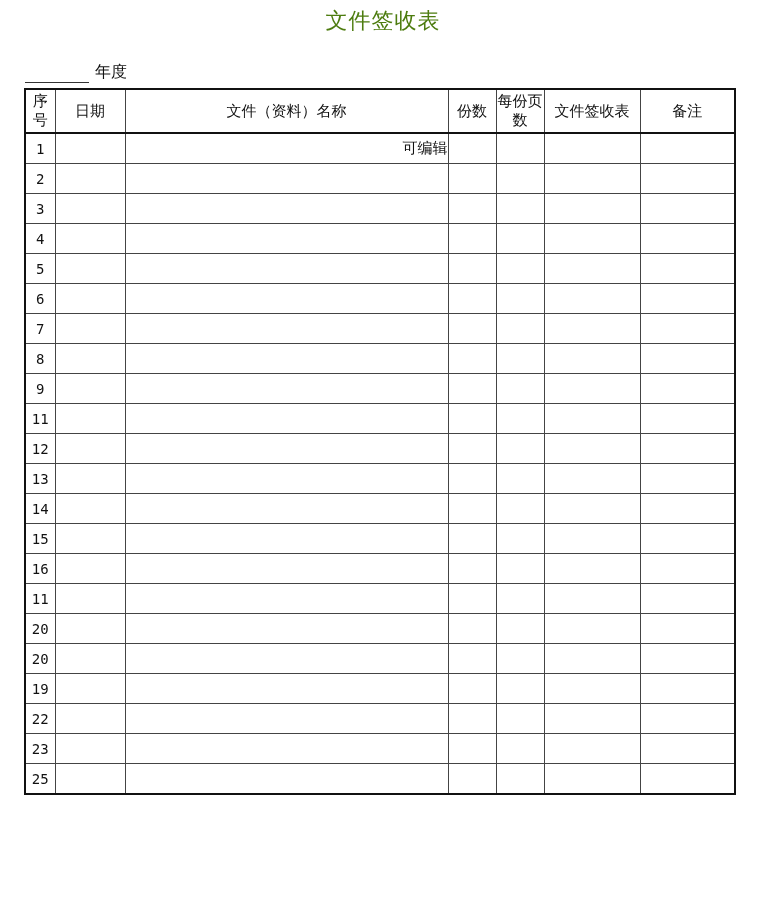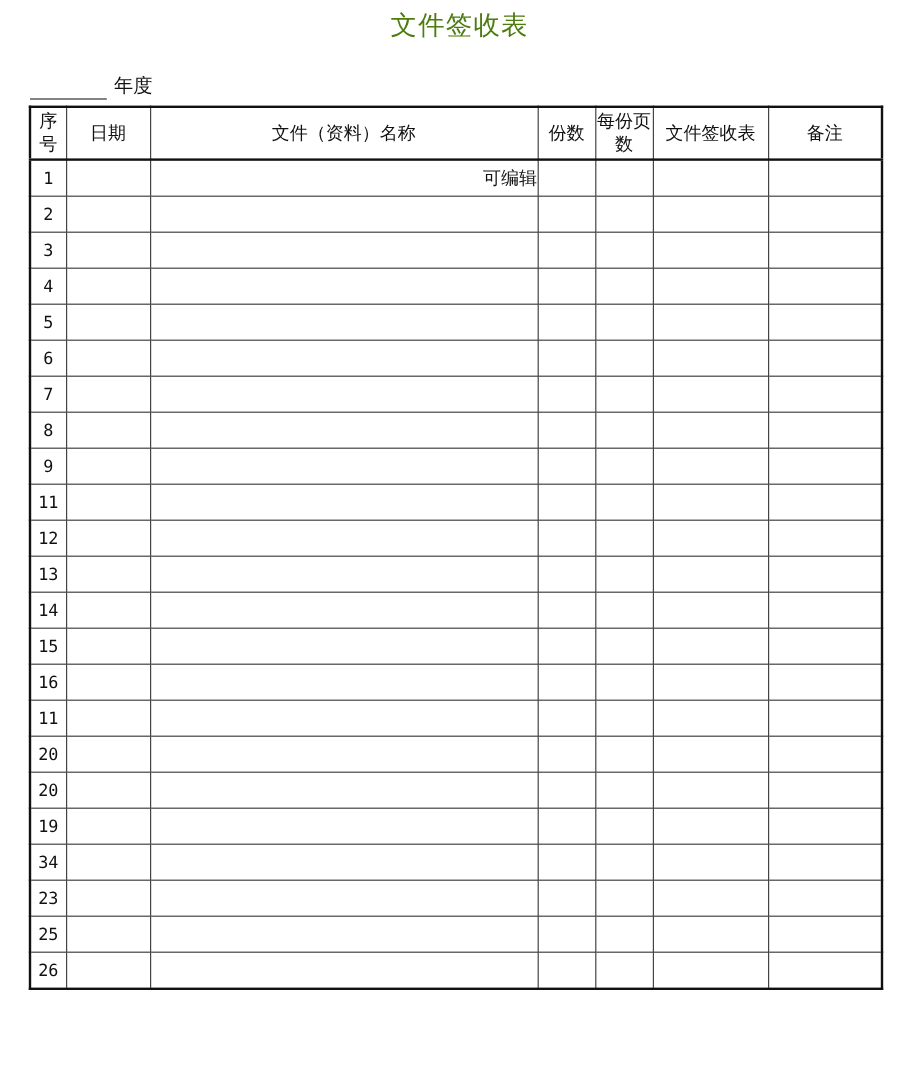--- a/index.html
+++ b/index.html
@@ -210,48 +210,39 @@
       <tr>
         <td class="num">19</td>
         <td></td>
         <td class="name"></td>
         <td></td>
         <td></td>
         <td></td>
         <td></td>
       </tr>
       <tr>
-        <td class="num">34</td>
+        <td class="num">22</td>
         <td></td>
         <td class="name"></td>
         <td></td>
         <td></td>
         <td></td>
         <td></td>
       </tr>
       <tr>
         <td class="num">23</td>
         <td></td>
         <td class="name"></td>
         <td></td>
         <td></td>
         <td></td>
         <td></td>
       </tr>
       <tr>
         <td class="num">25</td>
-        <td></td>
-        <td class="name"></td>
-        <td></td>
-        <td></td>
-        <td></td>
-        <td></td>
-      </tr>
-      <tr>
-        <td class="num">26</td>
         <td></td>
         <td class="name"></td>
         <td></td>
         <td></td>
         <td></td>
         <td></td>
       </tr>
     </tbody>
 </table>
 

